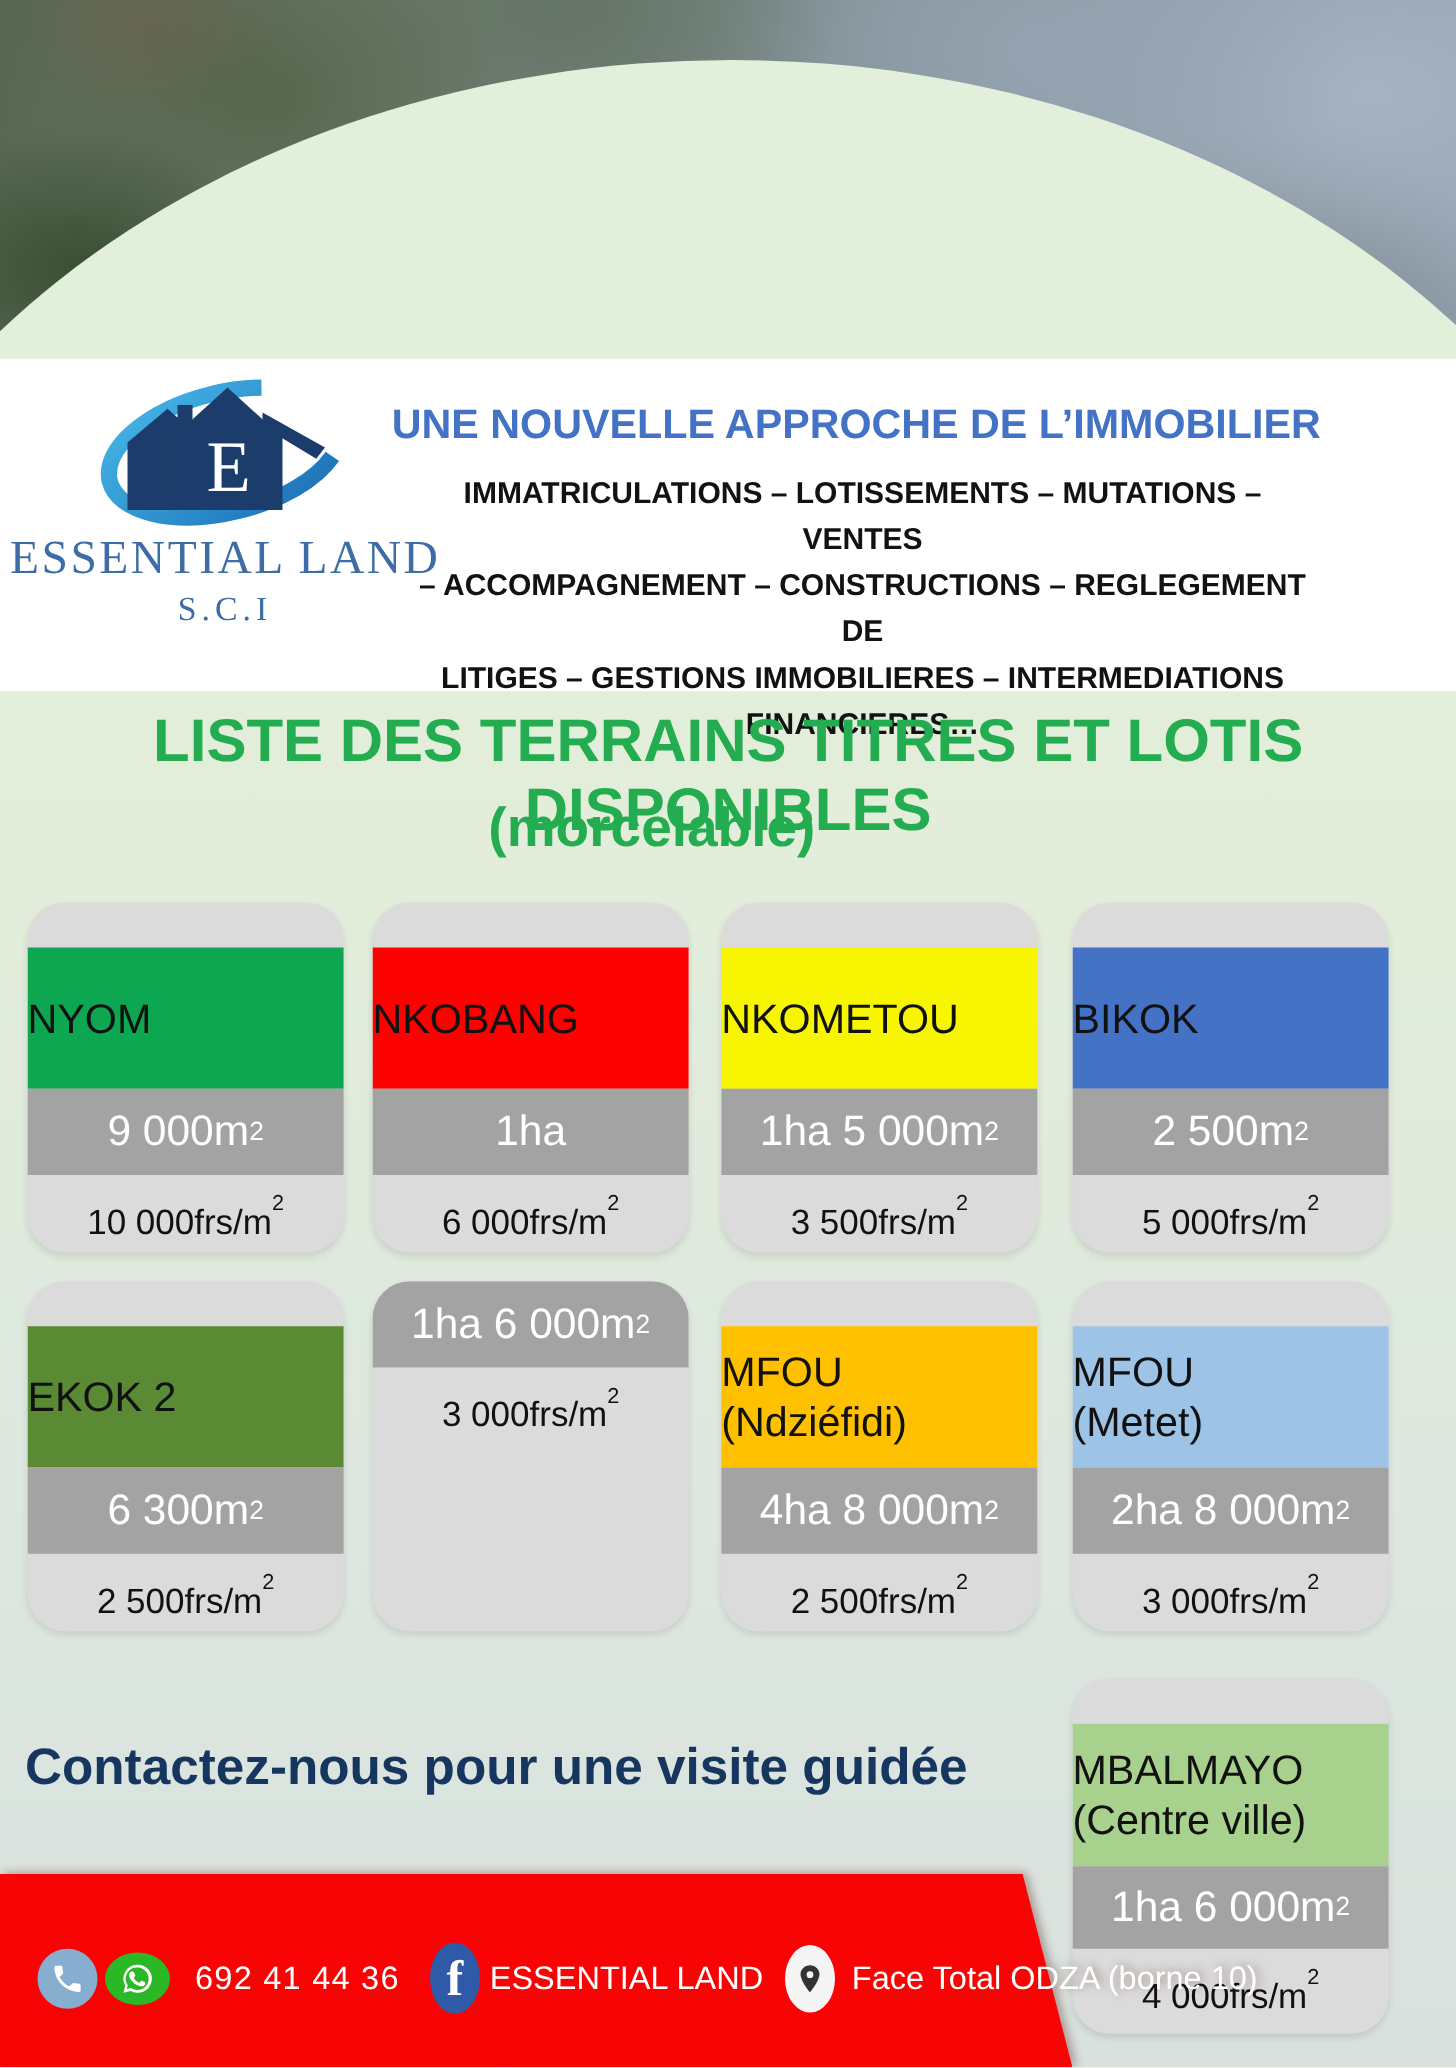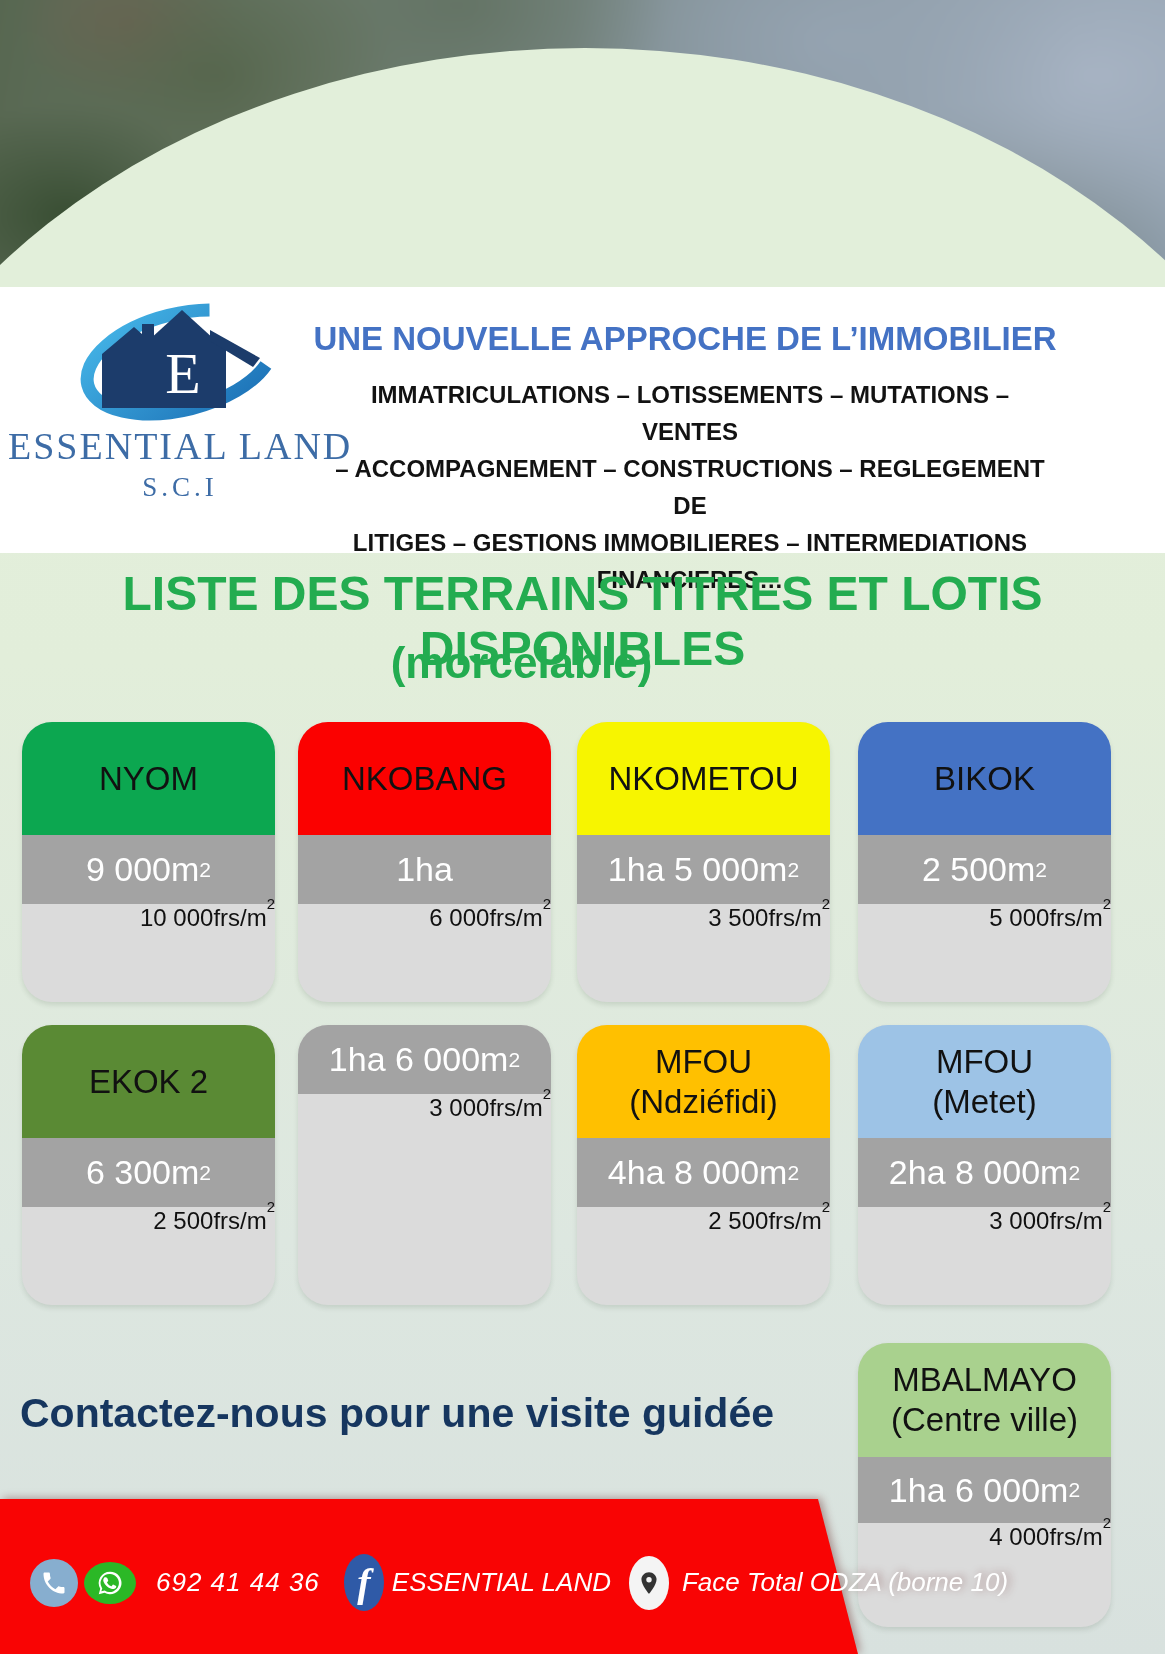--- a/index.html
+++ b/index.html
@@ -61,47 +61,47 @@
   }
 
   
   .card {
     position:absolute; width:253px; height:280px; border-radius:30px; overflow:hidden;
     background:#dbdbdb; box-shadow:0 3px 5px rgba(60,80,60,.14);
     display:flex; flex-direction:column;
   }
   .card-head {
     height:113px; flex:0 0 113px; display:flex; flex-direction:column;
-    align-items:center; justify-content:center; color:#111;
+    align-items:flex-start; justify-content:center; color:#111;margin-top:36px;
   }
   .card-name  { font-size:33px; line-height:40px; color:#111; }
   .card-name2 { font-size:33px; line-height:40px; color:#111; }
   .card-name2:empty { display:none; }
   .card-area {
     height:69px; flex:0 0 69px; background:#a3a3a3; color:#ffffff;
     display:flex; align-items:center; justify-content:center; font-size:34px;
   }
   .card-price {
-    flex:1; display:flex; align-items:flex-start; justify-content:flex-end;
-    font-size:24px; color:#111;
+    flex:1; display:flex; align-items:flex-start; justify-content:center;
+    padding-top:22px; font-size:28px; color:#111;
   }
   .card sup { font-size:0.62em; vertical-align:super; line-height:0; }
   .card.tall { height:284px; }
   .card.tall .card-head { height:114px; flex-basis:114px; }
   .card.tall .card-area { height:66px; flex-basis:66px; }
 
   
   .cta {
     position:absolute; left:20px; top:1390px; width:780px;
     font-size:41px; font-weight:bold; color:#16365f;
   }
 
   
   .footer-wrap { position:absolute; left:0; top:1499px; width:1165px; height:155px;
-    filter:drop-shadow(3px -1px 4px rgba(80,0,0,.35));font-style:italic; }
+    filter:drop-shadow(3px -1px 4px rgba(80,0,0,.35)); }
   .footer-red {
     position:absolute; inset:0; background:#f90404;
     clip-path:polygon(0 0, 818px 0, 858px 155px, 0 155px);
   }
   .footer-row {
     position:absolute; left:30px; top:0; height:155px; display:flex; align-items:center;
     padding-top:12px; color:#ffffff;
   }
   .icon-circle { display:flex; align-items:center; justify-content:center; }
   .phone-badge { width:48px; height:48px; border-radius:50%; background:#87aecf; }

